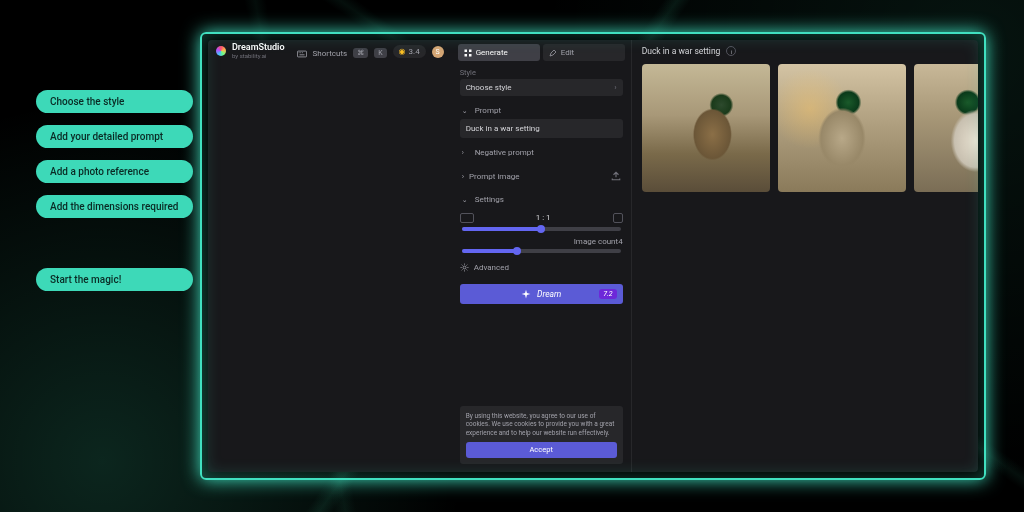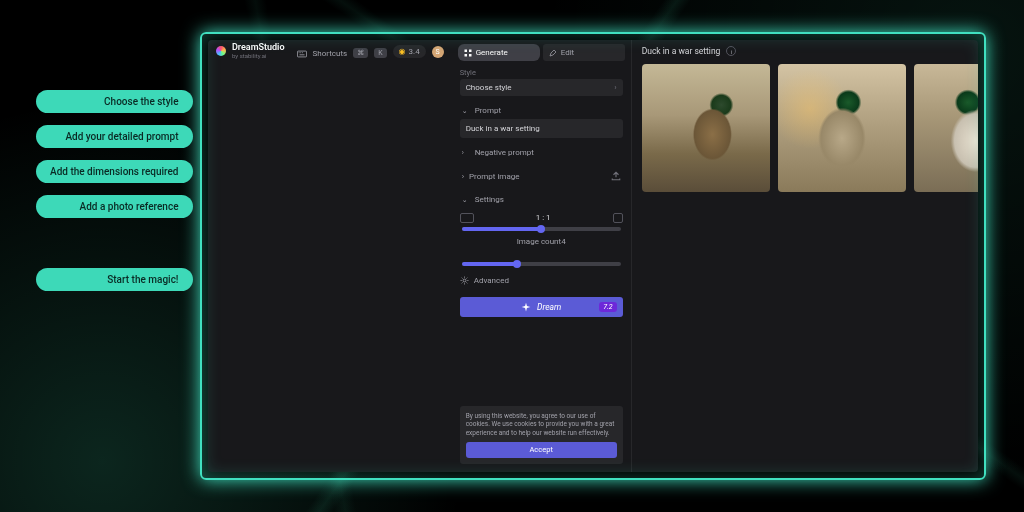--- a/index.html
+++ b/index.html
@@ -45,21 +45,21 @@
 .credits { display:flex; align-items:center; gap:3px; background:#27272a; border-radius:10px; padding:2px 6px; }
 .avatar { width:12px; height:12px; border-radius:50%; background:#d4a574; display:flex; align-items:center; justify-content:center; font-size:7px; color:#fff; }
 
 
 .main { flex:1; display:flex; min-height:0; }
 
 
 .sidebar { width:180px; background:#18181b; border-right:1px solid #27272a; display:flex; flex-direction:column; }
 .tabs { display:flex; gap:3px; padding:4px 6px; }
 .tab { flex:1; background:#27272a; border-radius:3px; padding:4px 6px; font-size:8px; display:flex; align-items:center; gap:4px; color:#a1a1aa; cursor:pointer; }
-.tab.active { background:#3f3f46; color:#fafafa;border-radius:6px; }
+.tab.active { background:#3f3f46; color:#fafafa; }
 .tab-icon { width:8px; height:8px; display:inline-flex; }
 
 .section { padding:3px 8px; }
 .section-label { font-size:7.5px; color:#71717a; margin-bottom:2px; }
 .section-row { display:flex; align-items:center; justify-content:space-between; background:#27272a; border-radius:3px; padding:4px 6px; font-size:8px; color:#d4d4d8; cursor:pointer; }
 .chev { color:#71717a; }
 
 .prompt-box { background:#27272a; border-radius:3px; padding:5px 6px; font-size:8px; color:#d4d4d8; min-height:16px; }
 
 .collapsible { display:flex; align-items:center; gap:5px; padding:4px 2px; font-size:8px; color:#a1a1aa; cursor:pointer; }
@@ -69,21 +69,21 @@
 
 .settings-body { padding:0 8px 4px 8px; }
 .ratio-row { display:flex; gap:6px; margin:2px 0 4px 0; }
 .ratio-icon { width:14px; height:10px; border:1px solid #52525b; border-radius:2px; }
 .ratio-icon.sq { width:10px; }
 .ratio-center { flex:1; text-align:center; font-size:8px; color:#d4d4d8; }
 .slider { position:relative; height:4px; background:#3f3f46; border-radius:2px; margin:0 2px 6px 2px; }
 .slider-fill { position:absolute; left:0; top:0; bottom:0; background:#6366f1; border-radius:2px; }
 .slider-thumb { position:absolute; top:50%; width:8px; height:8px; background:#6366f1; border-radius:50%; transform:translate(-50%,-50%); }
 
-.imgcount-row { display:flex; justify-content:center; font-size:8px; color:#a1a1aa; margin-bottom:16px; }
+.imgcount-row { display:flex; justify-content:flex-end; font-size:8px; color:#a1a1aa; margin-bottom:3px; }
 
 .dream-btn { margin:4px 8px; background:#5b5bd6; border-radius:3px; padding:5px 6px; display:flex; align-items:center; justify-content:center; gap:6px; font-size:8.5px; color:#fff; cursor:pointer; position:relative;font-style:italic; }
 .dream-cost { position:absolute; right:6px; background:#6d28d9; border-radius:3px; padding:1px 4px; font-size:7px; }
 
 .cookie { margin:auto 8px 8px 8px; background:#27272a; border-radius:3px; padding:6px; font-size:6.5px; color:#a1a1aa; line-height:1.3; }
 .cookie-btn { margin-top:5px; background:#5b5bd6; border-radius:3px; padding:3px; text-align:center; font-size:7.5px; color:#fff; cursor:pointer; }
 
 
 .content { flex:1; display:flex; flex-direction:column; padding:6px 10px; gap:8px; position:relative; }
 .content-header { display:flex; align-items:center; gap:6px; font-size:8.5px; color:#d4d4d8; }
@@ -115,36 +115,36 @@
   radial-gradient(ellipse 32px 42px at 58% 60%, #9b8666 0%, #7b6b4b 60%, transparent 68%),
   radial-gradient(circle 12px at 65% 34%, #1a5a2a 0%, #0a3a1a 80%, transparent),
   radial-gradient(circle 35px at 25% 25%, rgba(255,150,50,0.5), transparent),
   linear-gradient(180deg, #b4a080 0%, #947d5d 45%, #6a5a42 100%);
 }
 
 .help-fab { position:absolute; bottom:8px; right:8px; width:16px; height:16px; border-radius:50%; background:#3f3f46; display:flex; align-items:center; justify-content:center; font-size:9px; color:#d4d4d8; cursor:pointer; }
 
 
 .callouts { position:absolute; top:90px; left:36px; display:flex; flex-direction:column; gap:12px; z-index:10; }
-.callout { background:#3dd9b8; color:#0a2a24; font-size:10px; font-weight:500; padding:6px 14px; border-radius:14px; white-space:nowrap; min-width:155px; text-align:right; }
+.callout { background:#3dd9b8; color:#0a2a24; font-size:10px; font-weight:500; padding:6px 14px; border-radius:14px; white-space:nowrap; min-width:155px; text-align:left; }
 .callout.c5 { margin-top:38px; }
 
 svg { width:100%; height:100%; }
 </style>
 </head>
 <body>
 
 <div class="bg-net"></div>
 <div class="glow-frame"></div>
 
 <div class="callouts">
   <div class="callout">Choose the style</div>
   <div class="callout">Add your detailed prompt</div>
+  <div class="callout">Add a photo reference</div>
   <div class="callout">Add the dimensions required</div>
-  <div class="callout">Add a photo reference</div>
   <div class="callout c5">Start the magic!</div>
 </div>
 
 <div class="app">
 
   <div class="topbar">
     <div class="logo"></div>
     <div class="brand-col">
       <span class="brand">DreamStudio</span>
       <span class="brand-sub">by stability.ai</span>

